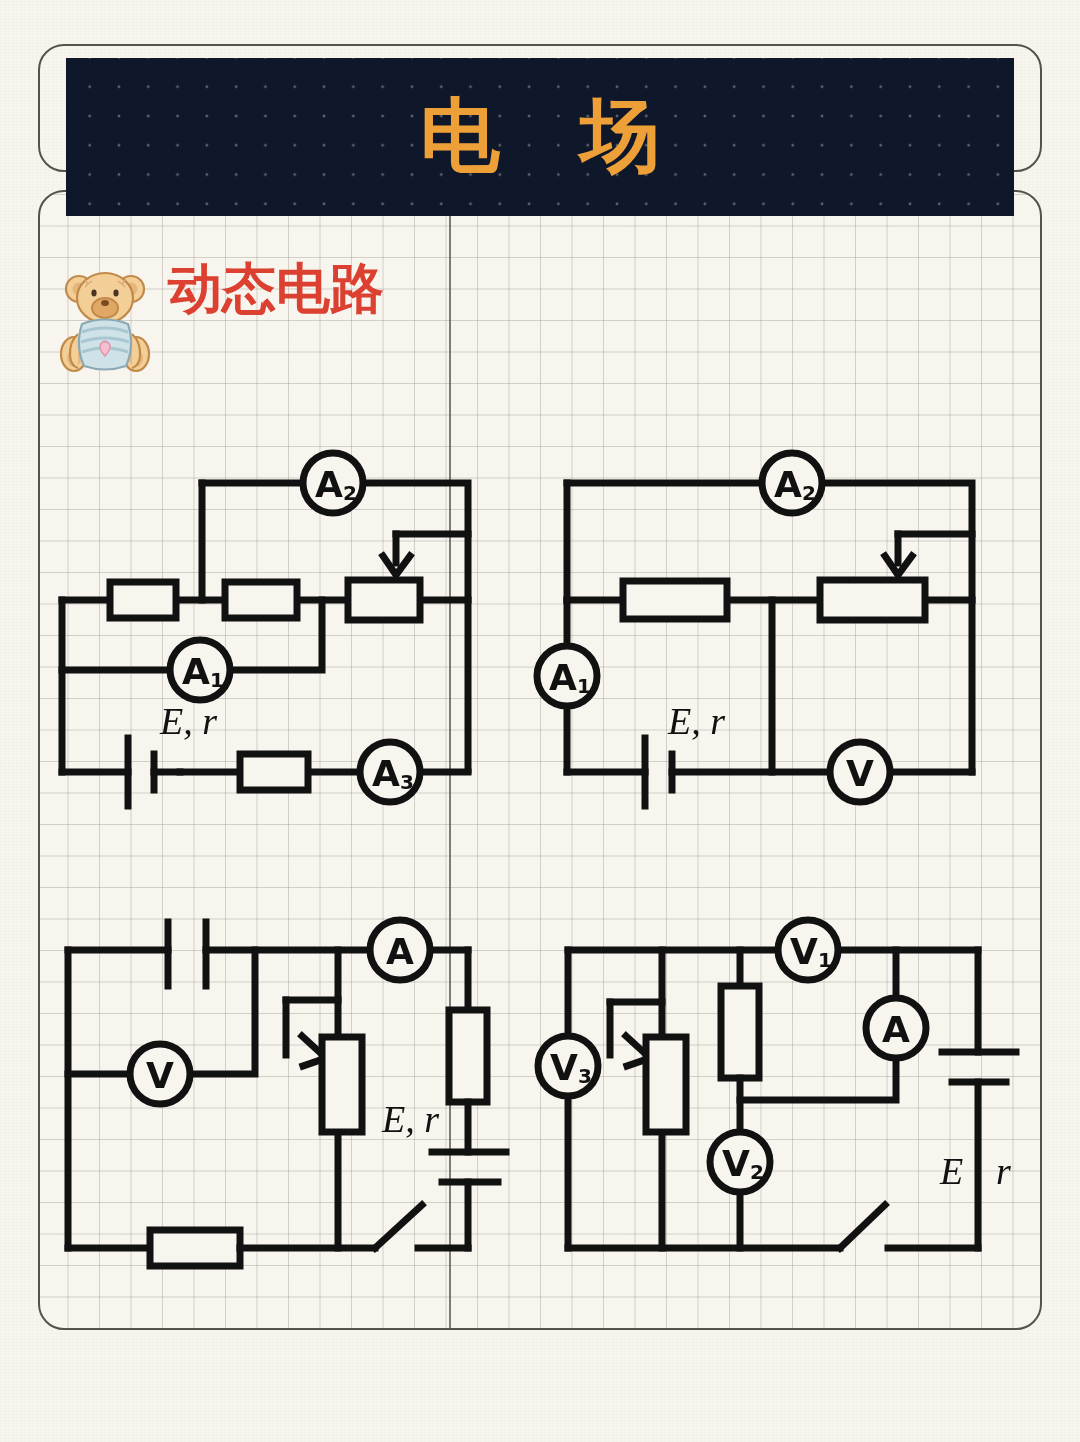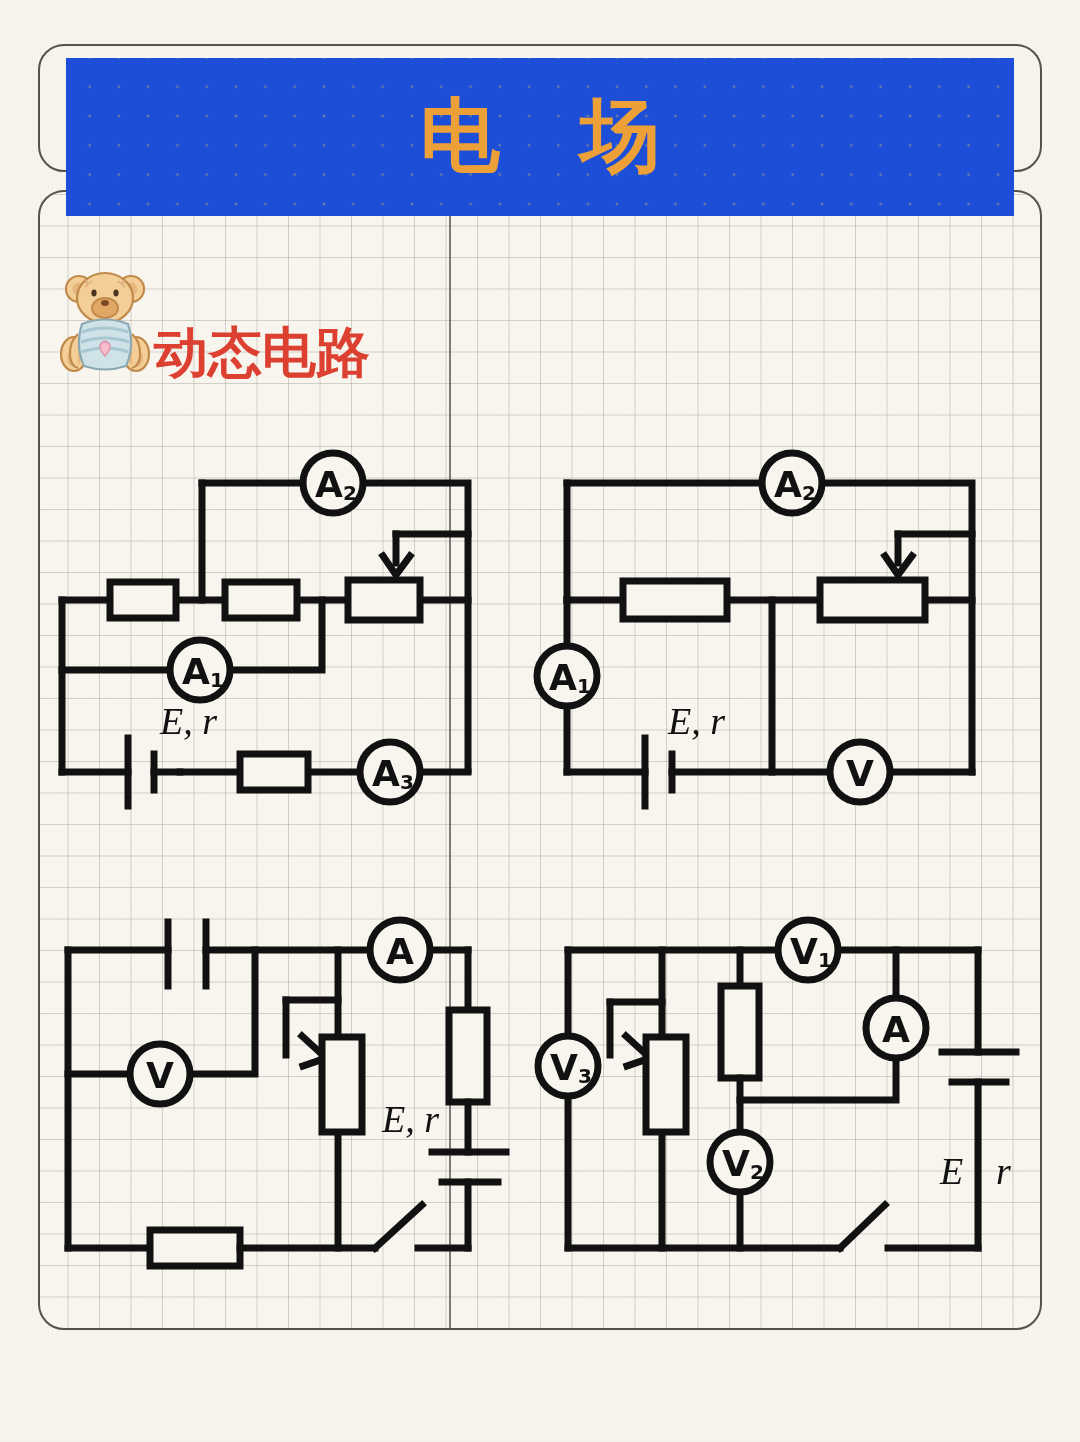--- a/index.html
+++ b/index.html
@@ -37,39 +37,39 @@
     background-size:31.5px 31.5px;
     background-position:-4px 2px;
   }
   #card-divider{
     position:absolute;left:409px;top:0;width:2px;height:100%;
     background:rgba(80,78,74,.72);
   }
   
   #title-banner{
     position:absolute;left:66px;top:58px;width:948px;height:158px;
-    background:#1d4ed8;
+    background:#0f172a;
     overflow:hidden;
   }
   #banner-dots{
     position:absolute;inset:0;
     background-image:radial-gradient(circle,rgba(150,148,142,.62) 1.4px,transparent 1.6px);
     background-size:29.3px 29.3px;
     background-position:9px 14px;
   }
   #title-text{
     position:absolute;inset:0;
     display:flex;align-items:center;justify-content:center;
     color:#eda038;
     font-size:80px;font-weight:700;letter-spacing:26px;text-indent:26px;
     font-family:"DejaVu Sans","Liberation Sans",sans-serif;
   }
   
   #section-heading{
-    position:absolute;left:58px;top:262px;display:flex;align-items:flex-end;
+    position:absolute;left:58px;top:262px;display:flex;align-items:flex-start;gap:14px;
   }
   #bear-sticker{width:96px;height:118px;display:block;}
   #section-title{
     color:#dc4030;font-size:54px;font-weight:700;line-height:1;
     font-family:"DejaVu Sans","Liberation Sans",sans-serif;
   }
   
   .circuit{position:absolute;}
   .circuit svg{display:block;overflow:visible;}
   .wire{stroke:#111;stroke-width:7;fill:none;stroke-linecap:square;}

